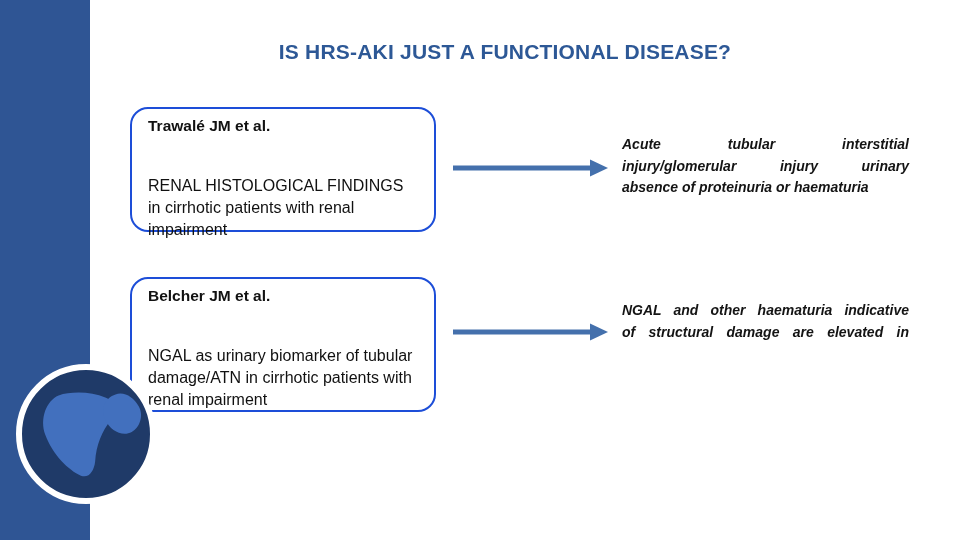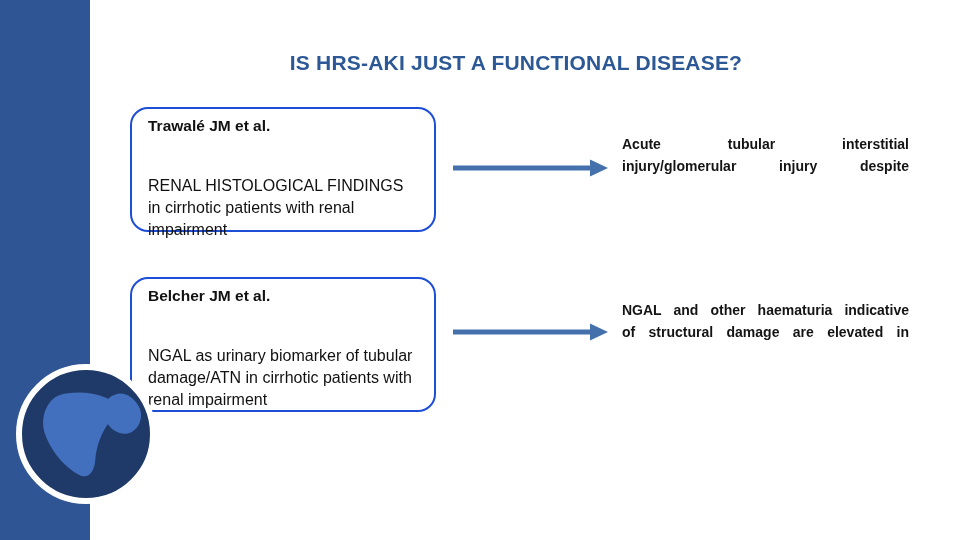--- a/index.html
+++ b/index.html
@@ -5,21 +5,21 @@
   html,body { margin:0; padding:0; background:#fff; }
   .slide {
     position:relative; width:960px; height:540px; overflow:hidden;
     background:#ffffff; font-family:"Liberation Sans", sans-serif;
   }
   .sidebar {
     position:absolute; left:0; top:0; width:90px; height:540px;
     background:#2F5594;
   }
   .title {
-    position:absolute; left:70px; top:40px; width:870px; margin:11px;
+    position:absolute; left:70px; top:40px; width:870px; margin:0;
     text-align:center; color:#2D5896; font-size:21px; font-weight:bold;
     letter-spacing:0.2px;
   }
   .study-box {
     position:absolute; left:130px; width:306px; box-sizing:border-box;
     border:2px solid #1d4ed8; border-radius:18px; background:#fff;
     padding:8px 16px 4px 16px; color:#111;
   }
   .box-1 { top:107px; height:125px; }
   .box-2 { top:277px; height:135px; }
@@ -27,21 +27,21 @@
   .study-desc { font-size:16px; line-height:22px;margin-top:40px; }
   .arrow { position:absolute; width:155px; height:18px; }
   .arrow-1 { left:453px; top:159px; }
   .arrow-2 { left:453px; top:323px; }
   .result {
     position:absolute; left:622px; width:287px; color:#141414;
     font-size:14px; font-weight:bold; line-height:21.5px;
   }
   .result-1 { top:134px; }
   .result-2 { top:300px; }
-  .jline { text-align:justify; text-align-last:justify; }
+  .jline { text-align:justify; text-align-last:justify;font-style:italic; }
   .jline-last { text-align-last:left; }
   .liver-badge {
     position:absolute; left:16px; top:364px; width:128px; height:128px;
     background:#1F3A68; border:6px solid #ffffff; border-radius:50%;
     z-index:2;
   }
   .liver-badge svg { display:block; width:128px; height:128px; }
 </style>
 </head>
 <body>
@@ -57,21 +57,22 @@
     <div class="study-desc">RENAL HISTOLOGICAL FINDINGS in cirrhotic patients with renal impairment</div>
   </div>
 
   <svg class="arrow arrow-1" viewBox="0 0 155 18" xmlns="http://www.w3.org/2000/svg">
     <rect x="0" y="6.5" width="140" height="5" fill="#4470AC"></rect>
     <polygon points="137,0.5 155,9 137,17.5" fill="#4470AC"></polygon>
   </svg>
 
   <div class="result result-1">
     <div class="jline">Acute tubular interstitial</div>
-    <div class="jline">injury/glomerular injury despite</div>
+    <div class="jline">injury/glomerular injury urinary</div>
+    <div class="jline jline-last">absence of proteinuria or haematuria</div>
   </div>
 
   <div class="study-box box-2">
     <div class="study-author">Belcher JM et al.</div>
     <div class="study-desc">NGAL as urinary biomarker of tubular damage/ATN in cirrhotic patients with renal impairment</div>
   </div>
 
   <svg class="arrow arrow-2" viewBox="0 0 155 18" xmlns="http://www.w3.org/2000/svg">
     <rect x="0" y="6.5" width="140" height="5" fill="#4470AC"></rect>
     <polygon points="137,0.5 155,9 137,17.5" fill="#4470AC"></polygon>

